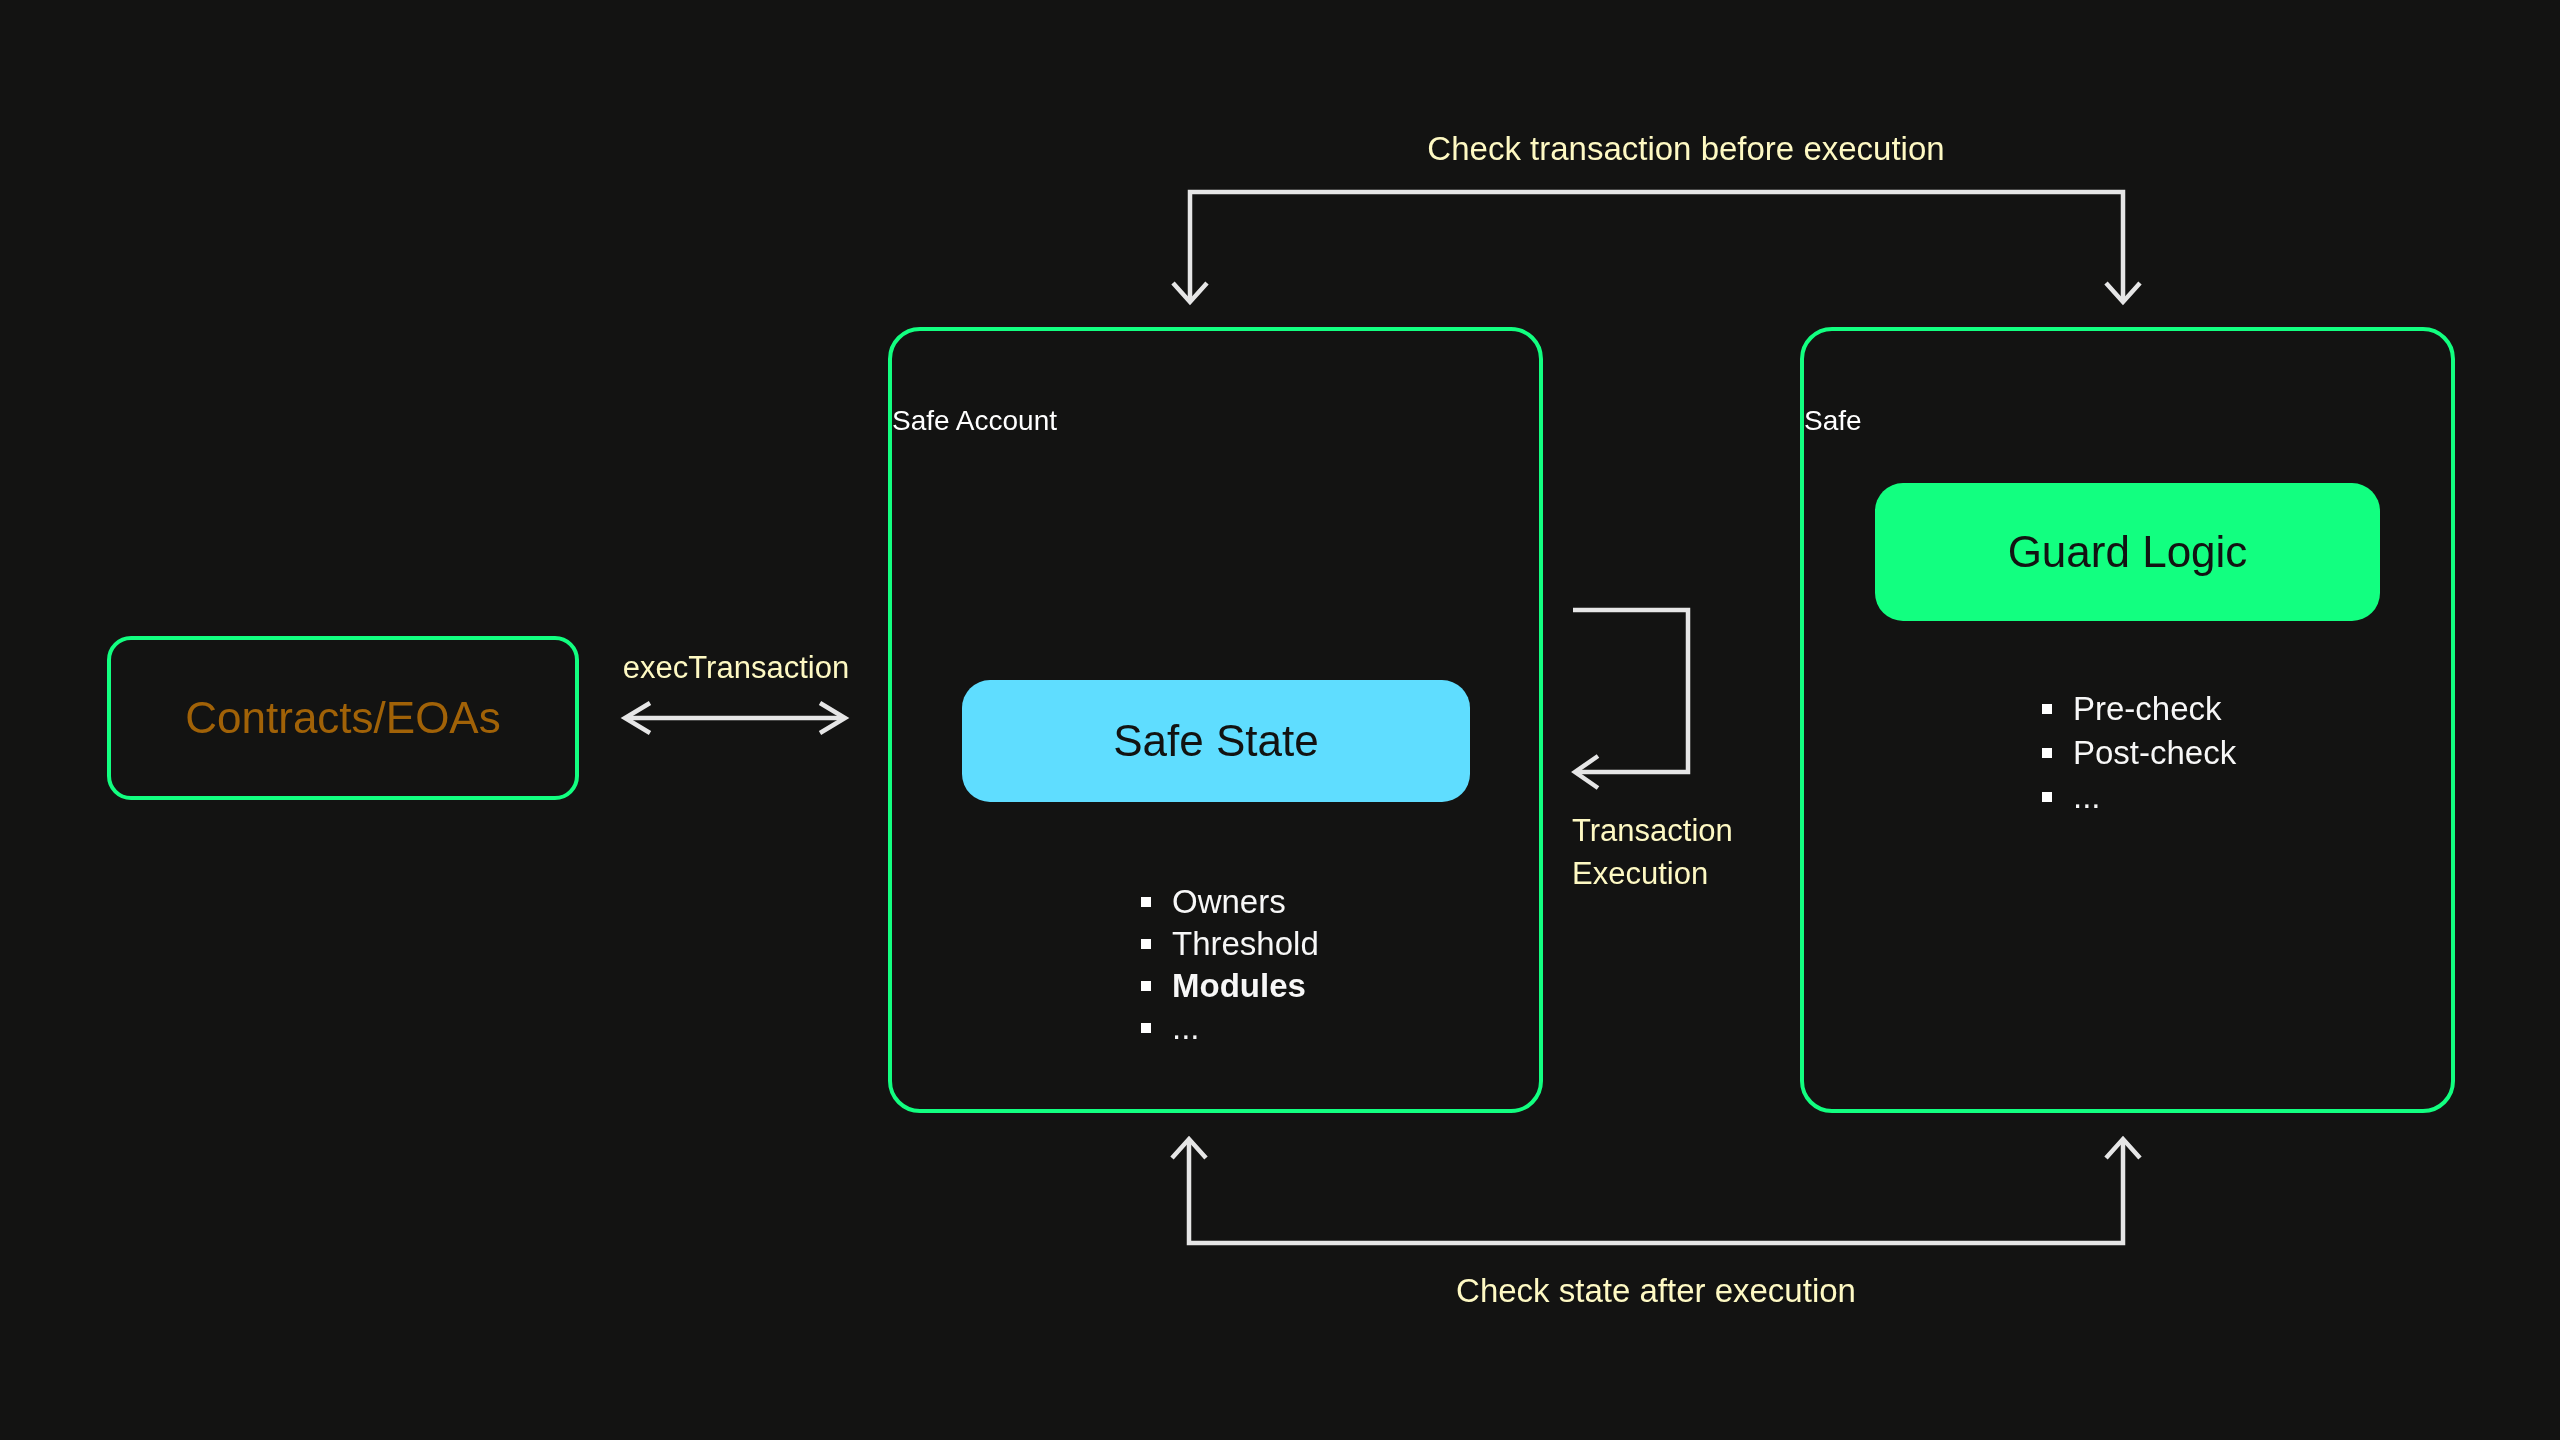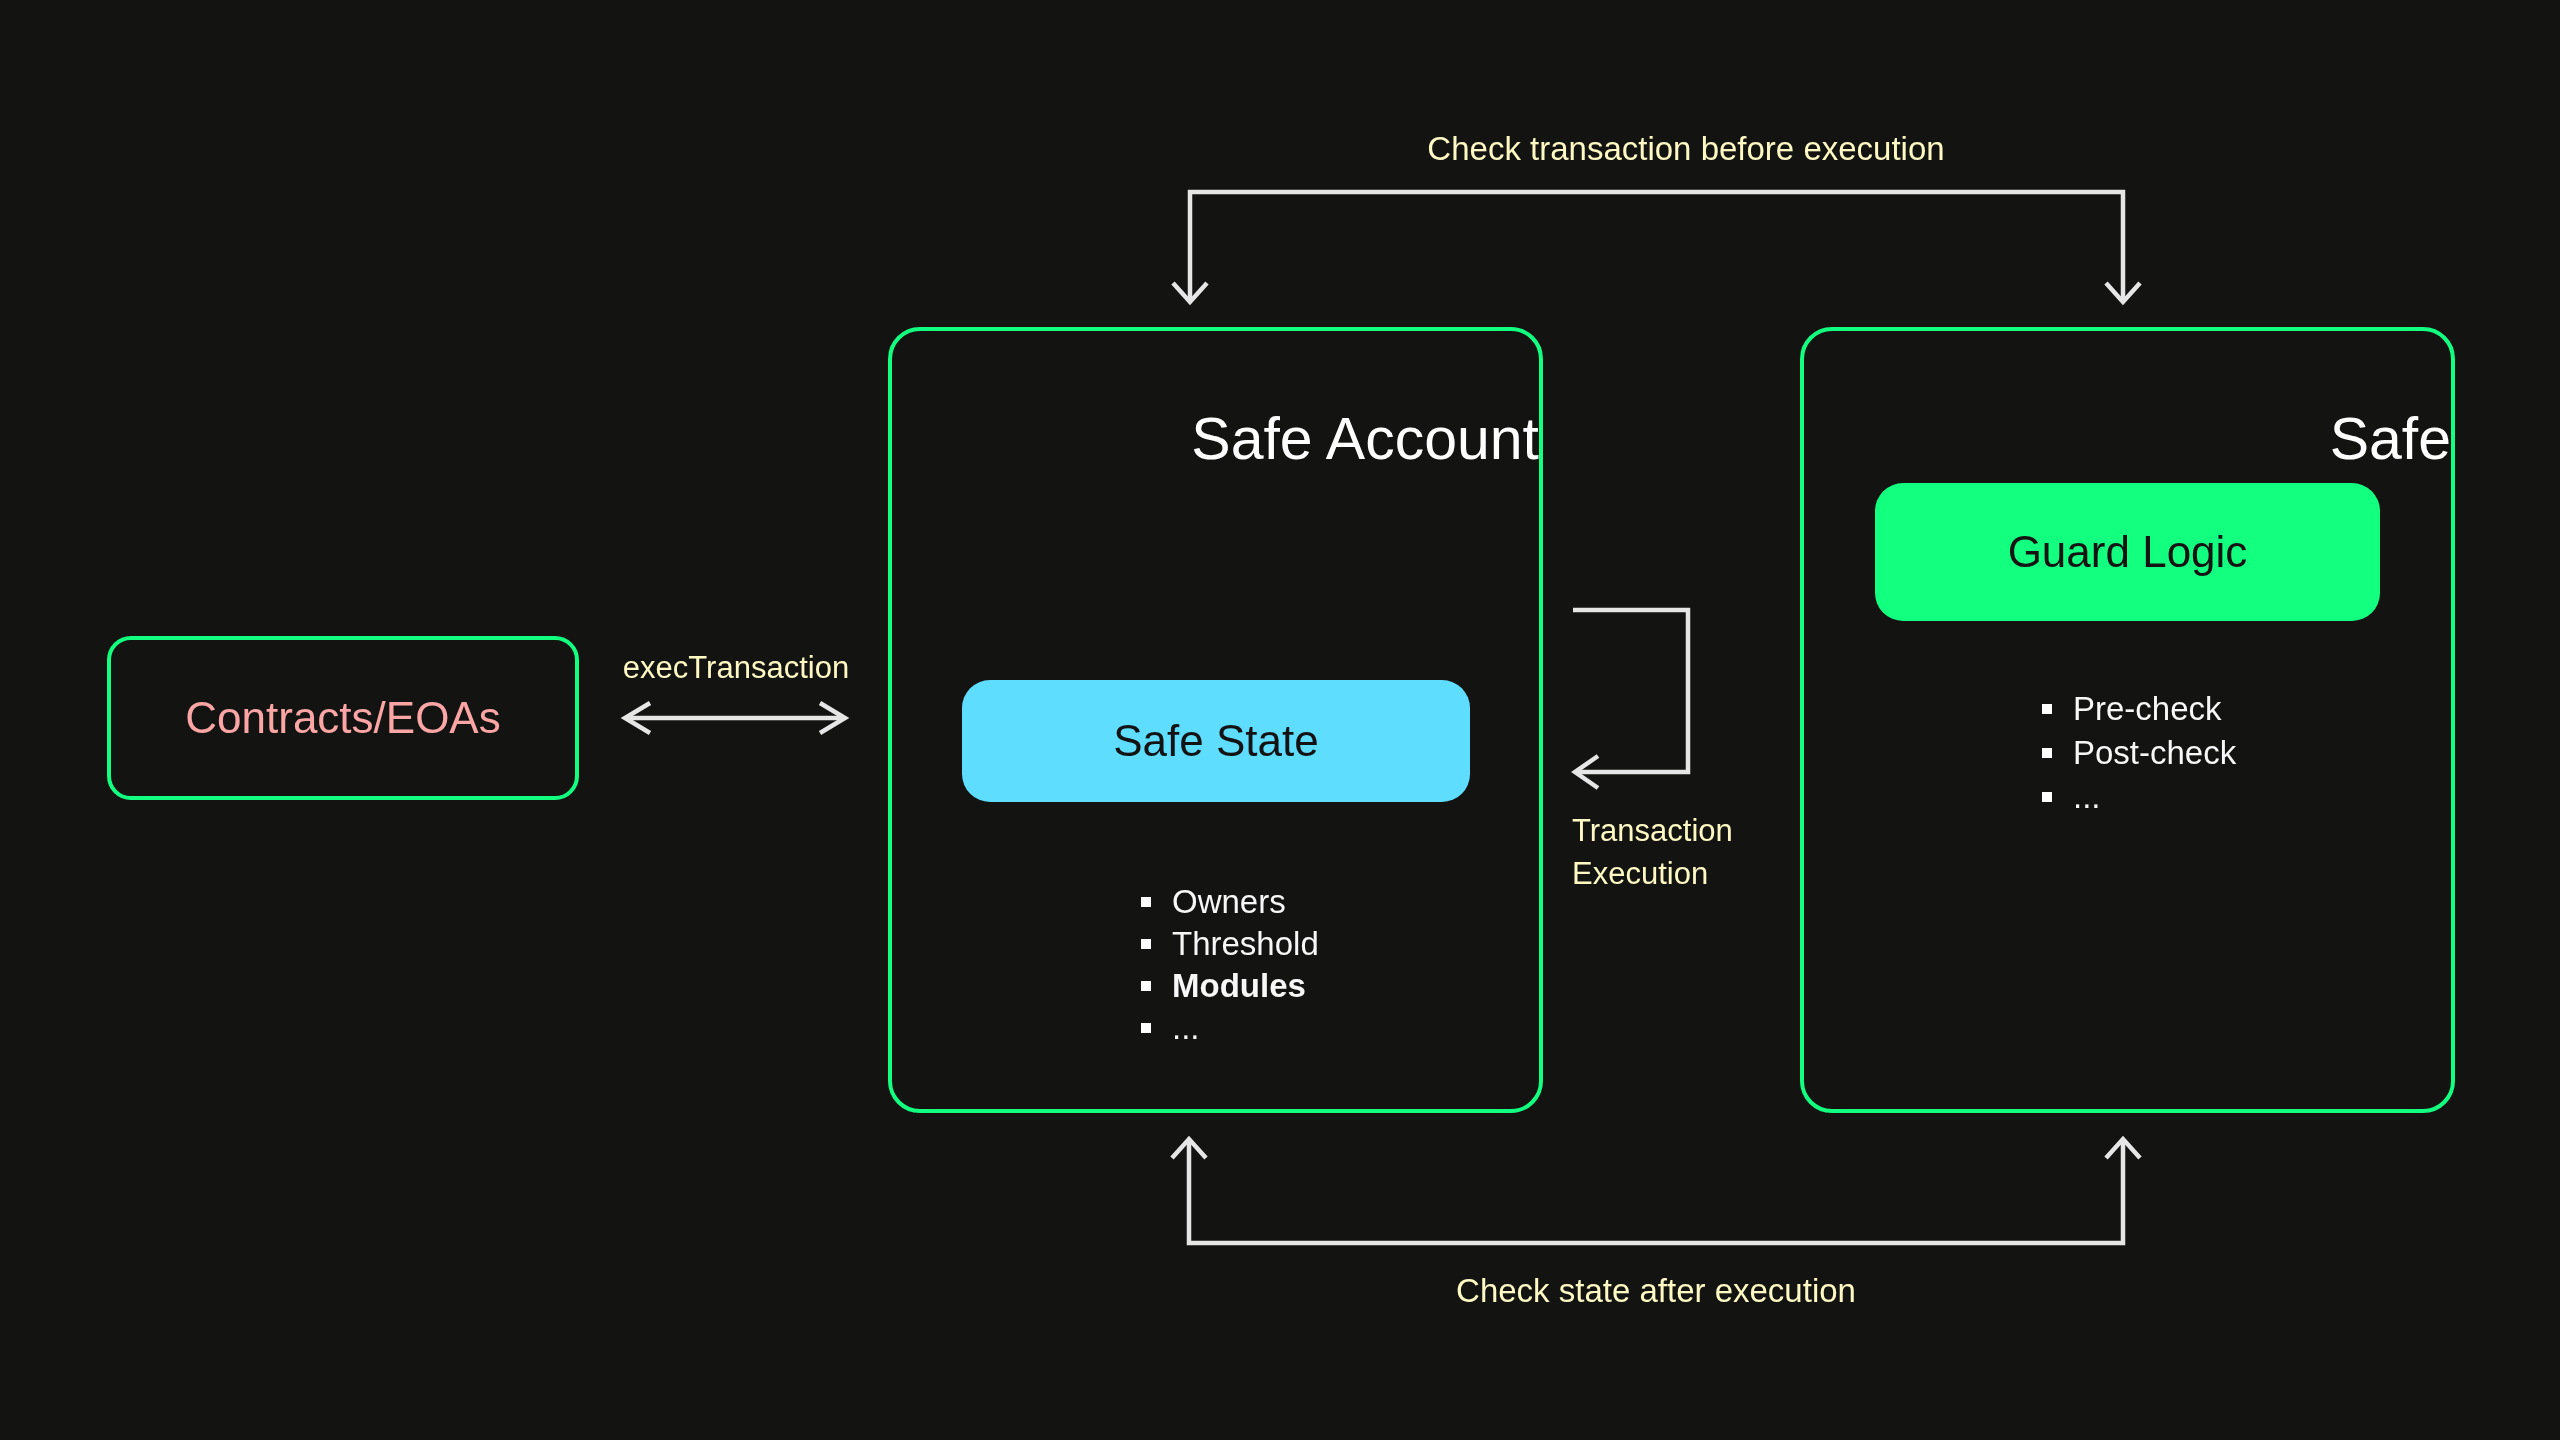--- a/index.html
+++ b/index.html
@@ -28,34 +28,34 @@
   .top-label    { left: 1286px; top: 130px;  width: 800px; text-align: center; font-size: 33px; }
   .bottom-label { left: 1256px; top: 1272px; width: 800px; text-align: center; font-size: 33px; }
   .exec-label   { left: 536px;  top: 650px;  width: 400px; text-align: center; font-size: 31px; }
   .te-label     { left: 1572px; top: 809px;  font-size: 31px; line-height: 43px; }
 
   .contracts {
     position: absolute;
     left: 107px; top: 636px; width: 472px; height: 164px;
     border: 4px solid #12FF80; border-radius: 24px;
     display: flex; align-items: center; justify-content: center;
-    font-size: 44px; color: #fca5a5;
+    font-size: 44px; color: #a16207;
   }
 
   .big-box {
     position: absolute;
     top: 327px; height: 786px;
     border: 4px solid #12FF80; border-radius: 32px;
     background: #131312;
   }
   .safe-box  { left: 888px;  width: 655px; }
   .guard-box { left: 1800px; width: 655px; }
   .big-title {
     position: absolute; top: 74px; left: 0; width: 100%;
-    text-align: right; font-size: 59px; color: #ffffff;
+    text-align: left; font-size: 28px; color: #ffffff;
   }
 
   .pill {
     position: absolute;
     border-radius: 28px;
     display: flex; align-items: center; justify-content: center;
     font-size: 44px; color: #121312;
   }
   .pill.green { background: #12FF80; }
   .pill.cyan  { background: #5FDDFF; }

